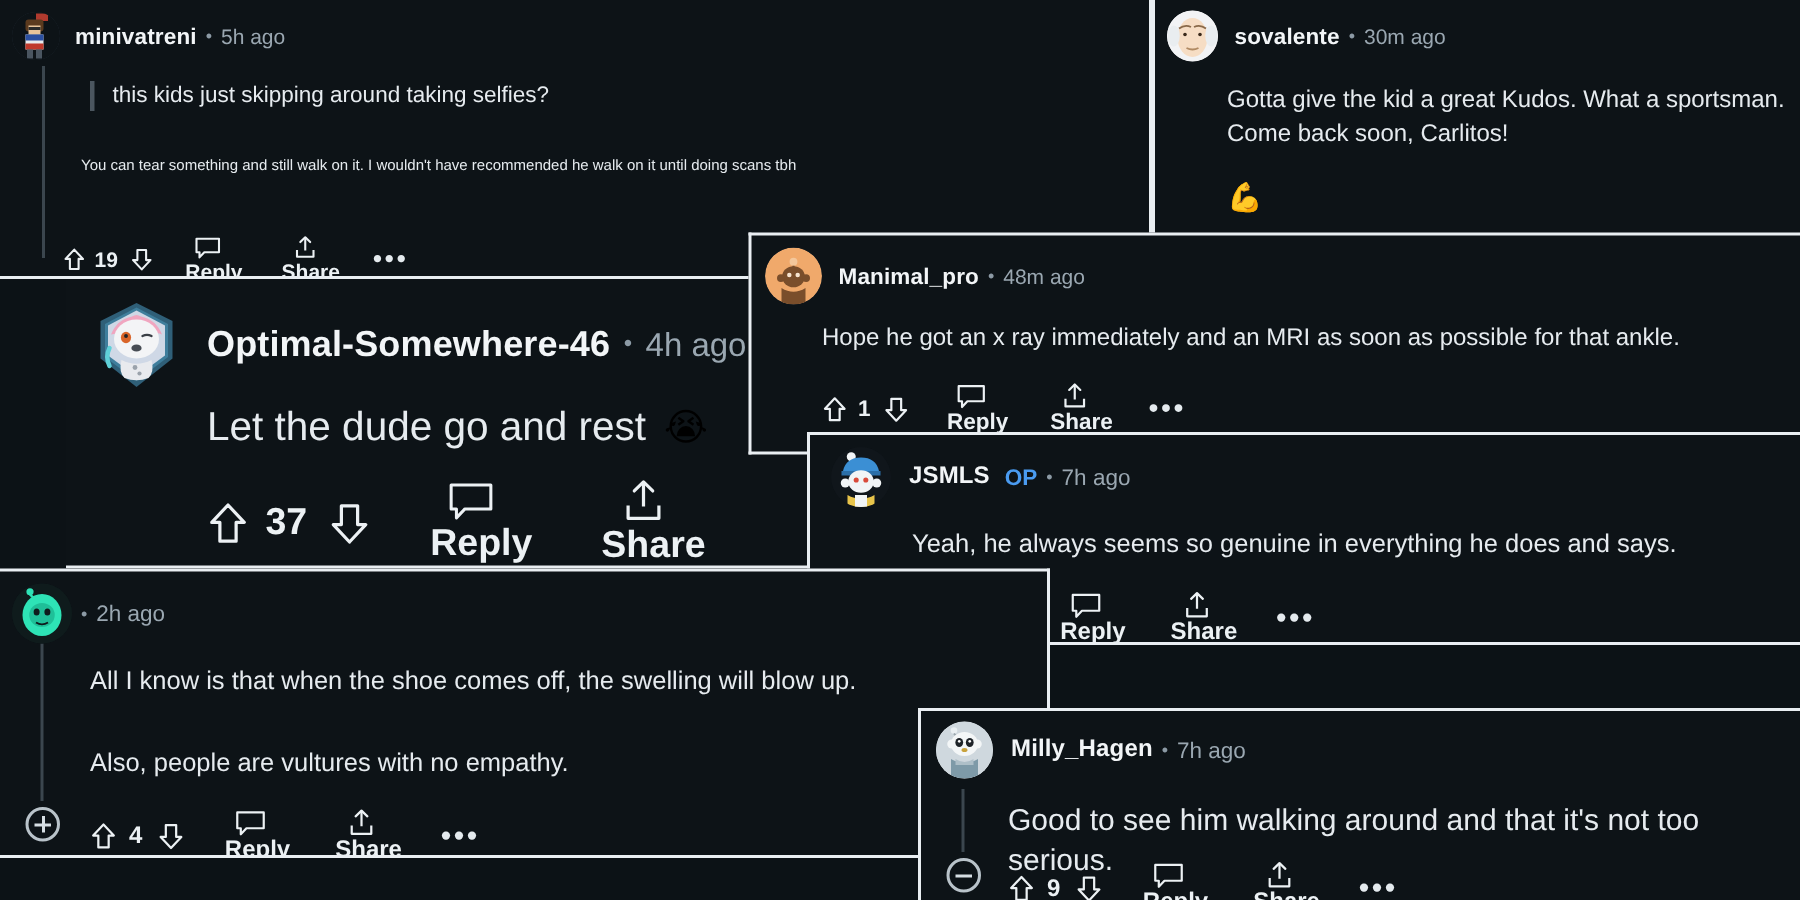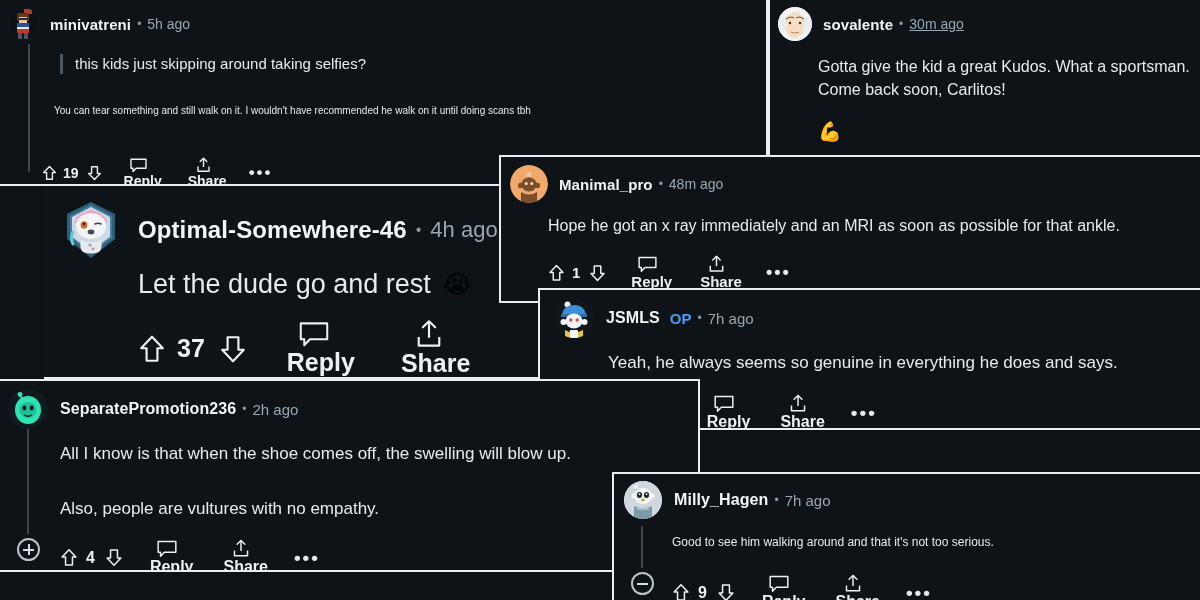--- a/index.html
+++ b/index.html
@@ -169,21 +169,21 @@
           <ellipse cx="29.5" cy="17" rx="4" ry="7" fill="#e9edf0"></ellipse>
           <path d="M8 12 q4 -3 8 -1" stroke="#8a6a4a" stroke-width="1.2" fill="none"></path>
           <path d="M18 11 q4 -2 8 1" stroke="#8a6a4a" stroke-width="1.2" fill="none"></path>
           <circle cx="12" cy="16" r="1.2" fill="#3b2a1b"></circle>
           <circle cx="22" cy="16" r="1.2" fill="#3b2a1b"></circle>
           <path d="M13 25 q4 2 8 0" stroke="#b08a63" stroke-width="1.2" fill="none"></path>
         </svg>
       </div>
       <span class="uname" style="font-size:15px; margin-left:11px;">sovalente</span>
       <span class="dot" style="font-size:12px; margin:0 6px;">•</span>
-      <span class="ago" style="font-size:14px;text-decoration:underline;">30m ago</span>
+      <span class="ago" style="font-size:14px;">30m ago</span>
     </div>
 
     <div class="body-txt" style="position:absolute; left:48px; top:56px; width:372px; font-size:16px; line-height:1.42;">Gotta give the kid a great Kudos. What a sportsman. Come back soon, Carlitos!</div>
 
     <div class="emoji" style="position:absolute; left:48px; top:120px; font-size:19px;">💪</div>
 
     <div class="actions" style="position:absolute; left:48px; top:155px;">
       <span class="act" style="margin-right:7px;">
         <span class="ico">
           <svg width="17" height="18" viewBox="0 0 15 16">
@@ -421,21 +421,20 @@
           <circle cx="20" cy="20" r="20" fill="#0f1b1c"></circle>
           <ellipse cx="20" cy="21" rx="13" ry="14" fill="#2ee3b6"></ellipse>
           <circle cx="12" cy="5.5" r="2.4" fill="#2ee3b6"></circle>
           <path d="M12 7.4 q3 3 7 5" stroke="#2ee3b6" stroke-width="1.6" fill="none"></path>
           <ellipse cx="20" cy="21" rx="8.5" ry="8" fill="#1fbf98"></ellipse>
           <ellipse cx="16.4" cy="19" rx="2" ry="2.4" fill="#0f1b1c"></ellipse>
           <ellipse cx="23.6" cy="19" rx="2" ry="2.4" fill="#0f1b1c"></ellipse>
           <path d="M16 26 q4 2.5 8 0" stroke="#0f1b1c" stroke-width="1.3" fill="none"></path>
         </svg>
       </div>
-      <span class="uname" style="font-size:16px; margin-left:12px;">SeparatePromotion236</span>
       <span class="dot" style="font-size:12px; margin:0 6px;">•</span>
       <span class="ago" style="font-size:15px;">2h ago</span>
     </div>
 
     <div class="body-txt" style="position:absolute; left:60px; top:62px; width:630px; font-size:17px;">All I know is that when the shoe comes off, the swelling will blow up.</div>
     <div class="body-txt" style="position:absolute; left:60px; top:117px; width:630px; font-size:17px;">Also, people are vultures with no empathy.</div>
 
     <div class="actions" style="position:absolute; left:60px; top:158px;">
       <span class="act" style="margin-right:8px;">
         <span class="ico">
@@ -494,21 +493,21 @@
           <ellipse cx="19" cy="19" rx="2" ry="1.4" fill="#c8a23c"></ellipse>
           <path d="M10 25 q9 5 18 0 v13 h-18 z" fill="#7e9aa8"></path>
           <path d="M13 25 q6 4 12 0 v4 h-12 z" fill="#aebfc8"></path>
         </svg>
       </div>
       <span class="uname" style="font-size:16px; margin-left:12px;">Milly_Hagen</span>
       <span class="dot" style="font-size:12px; margin:0 6px;">•</span>
       <span class="ago" style="font-size:15px;">7h ago</span>
     </div>
 
-    <div class="body-txt" style="position:absolute; left:58px; top:60px; width:525px; font-size:12px;">Good to see him walking around and that it's not too serious.</div>
+    <div class="body-txt" style="position:absolute; left:58px; top:60px; width:525px; font-size:20px;">Good to see him walking around and that it's not too serious.</div>
 
     <div class="actions" style="position:absolute; left:58px; top:100px;">
       <span class="act" style="margin-right:8px;">
         <span class="ico">
           <svg width="18" height="19" viewBox="0 0 15 16">
               <path d="M7.5 1.4 L13.3 7.6 H10.4 V14.3 H4.6 V7.6 H1.7 Z" fill="none" stroke="#ecf1f4" stroke-width="1.25" stroke-linejoin="round"></path>
             </svg>
         </span>
       </span>
       <span class="score" style="font-size:16px; margin-right:10px;">9</span>

